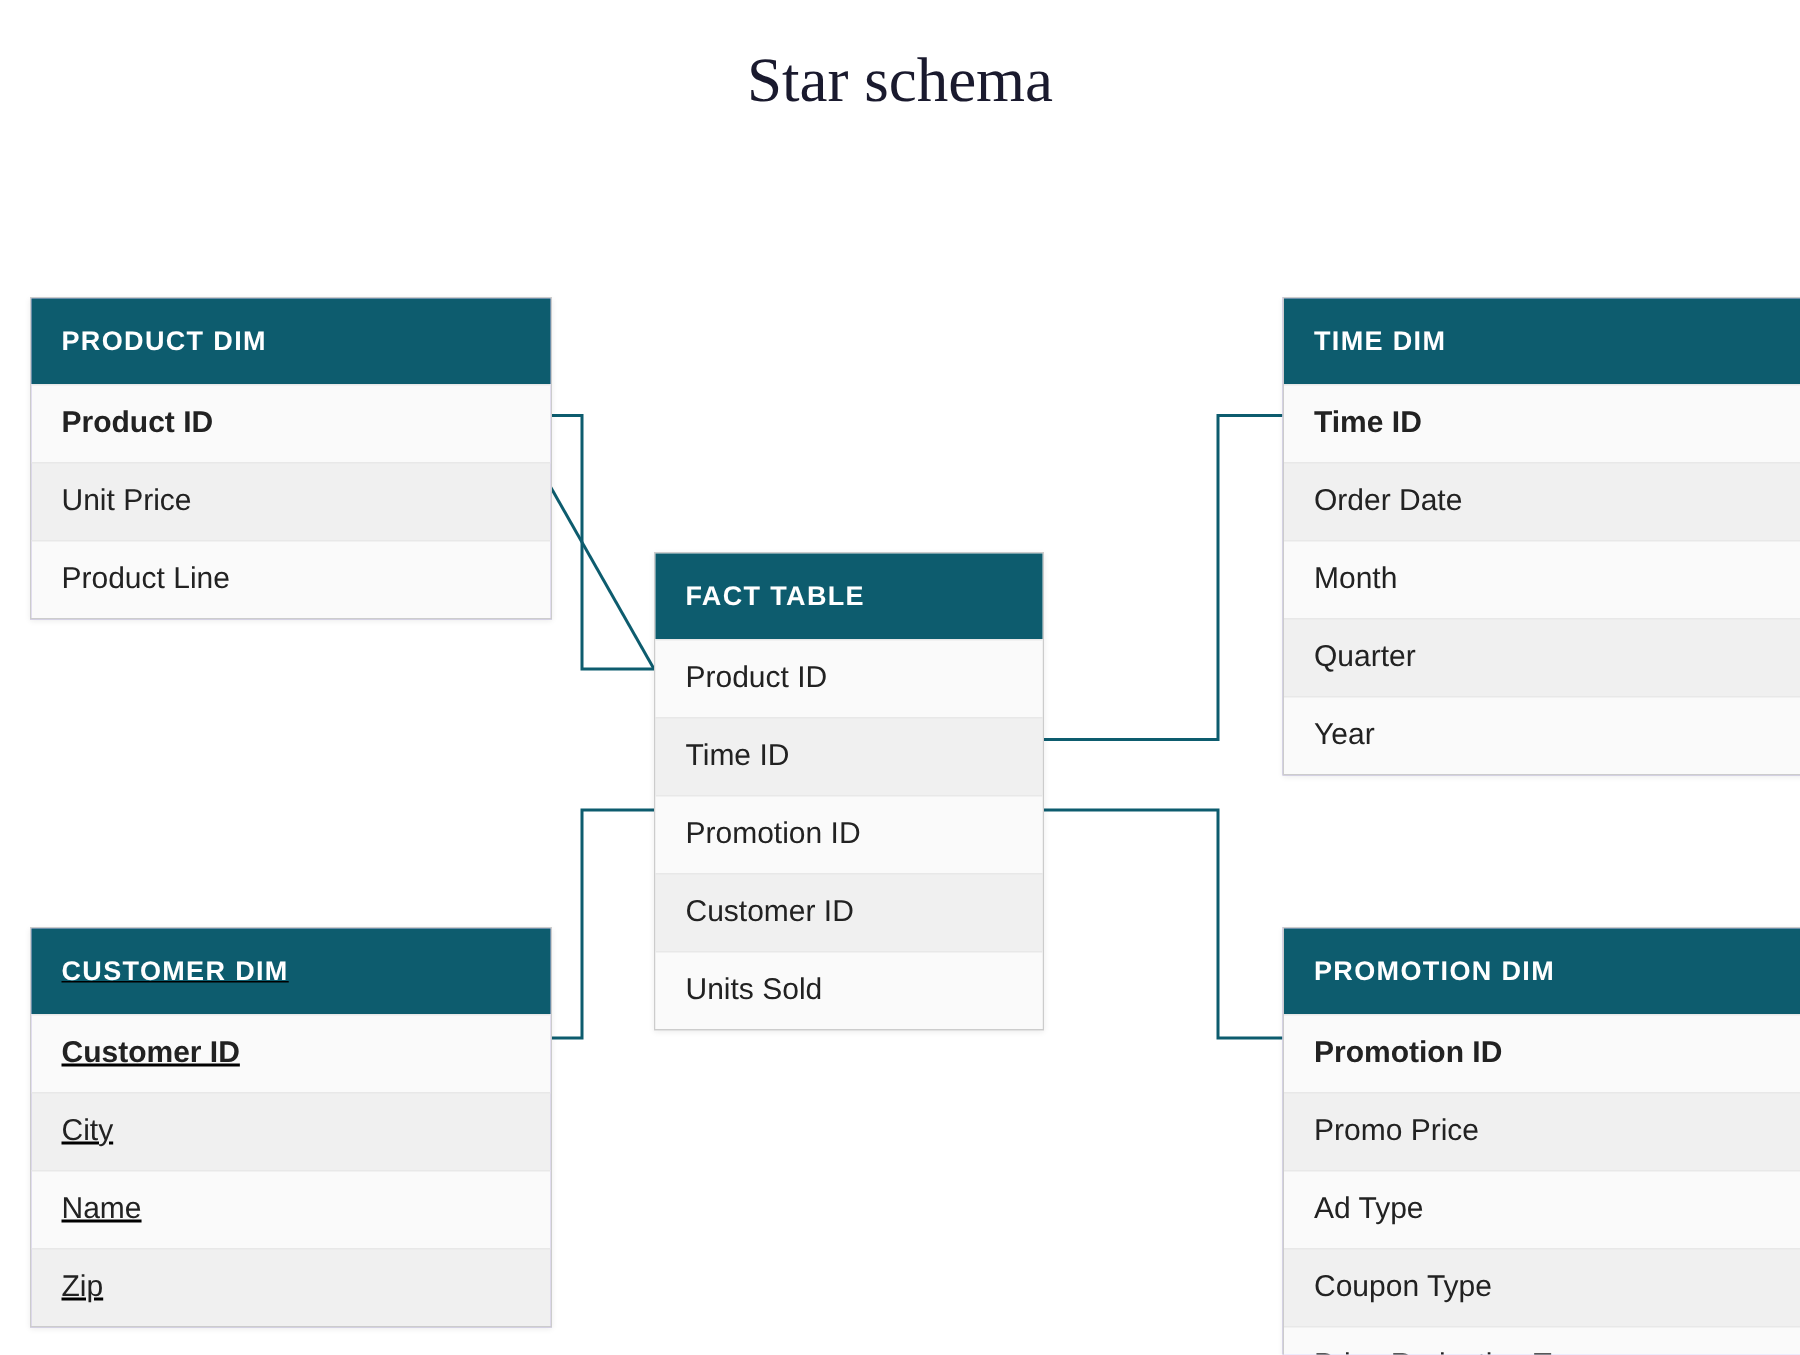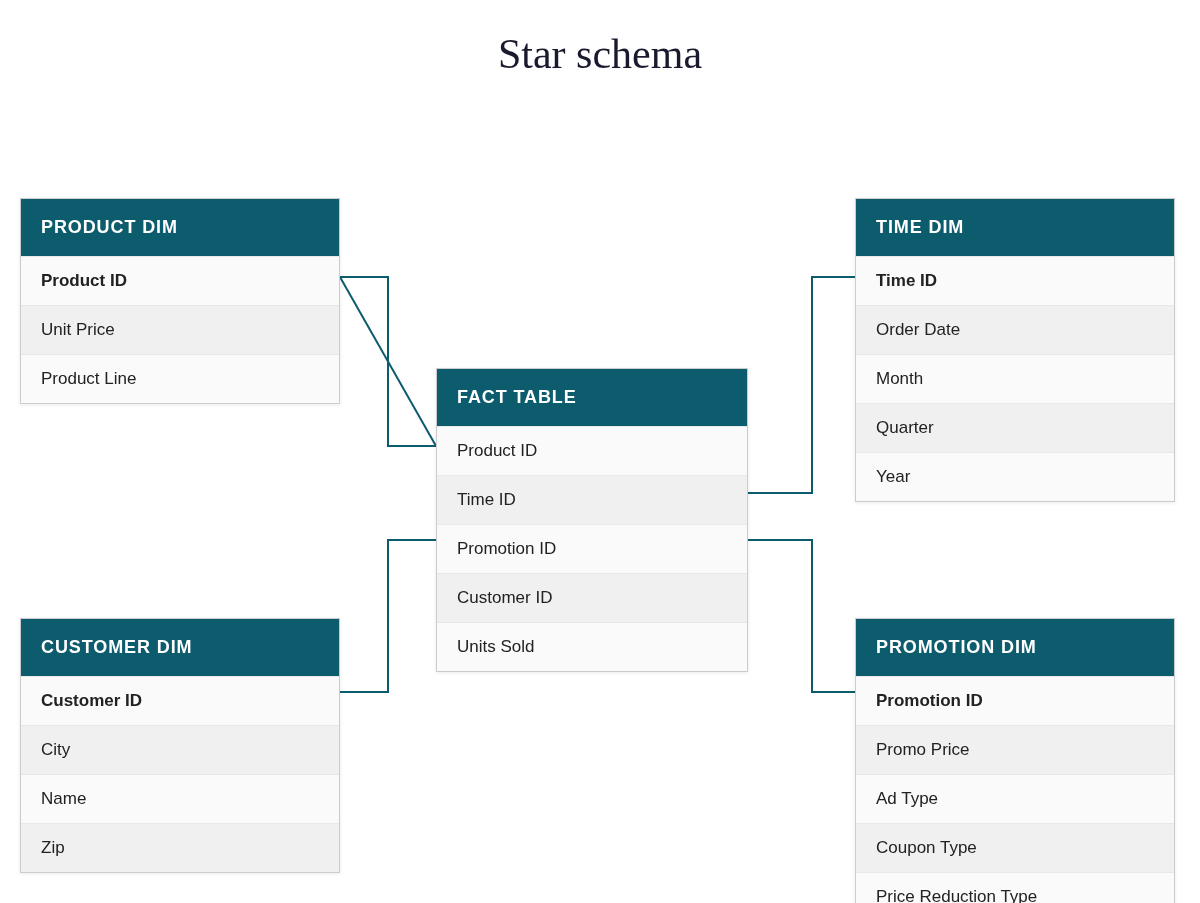--- a/index.html
+++ b/index.html
@@ -27,45 +27,45 @@
       position: relative;
       width: 1200px;
       height: 830px;
     }
 
     
     .dim-table {
       position: absolute;
       border: 1px solid #ccc;
       background: #c4b5fd;
-      width: 320px;
+      width: 348px;
       box-shadow: 0 1px 4px rgba(0,0,0,0.08);
     }
 
     .fact-table {
       position: absolute;
       border: 1px solid #ccc;
       background: #fff;
-      width: 312px;
+      width: 260px;
       box-shadow: 0 1px 4px rgba(0,0,0,0.08);
     }
 
     .table-header {
       background: #0d5c6e;
       color: #ffffff;
       font-weight: 700;
       font-size: 18px;
       letter-spacing: 0.05em;
       padding: 18px 20px;
       font-family: Arial, sans-serif;
     }
 
     .table-row {
       padding: 14px 20px;
-      font-size: 17px;
+      font-size: 20px;
       color: #222;
       border-top: 1px solid #e8e8e8;
       background: #f5f5f5;
       font-family: Arial, sans-serif;
     }
 
     .table-row.primary-key {
       font-weight: 700;
     }
 
@@ -84,21 +84,21 @@
       left: 0;
       width: 1200px;
       height: 830px;
       pointer-events: none;
     }
 
     
     #product-dim { left: 20px; top: 110px; }
     #fact-table  { left: 436px; top: 280px; }
     #time-dim    { left: 855px; top: 110px; }
-    #customer-dim{ left: 20px; top: 530px; }
+    #customer-dim{ left: 20px; top: 530px; text-decoration: underline; }
     #promotion-dim{ left: 855px; top: 530px; }
   </style>
 </head>
 <body>
 
 <div class="page-title">Star schema</div>
 
 <div class="diagram-area">
 
   <svg class="connectors">

